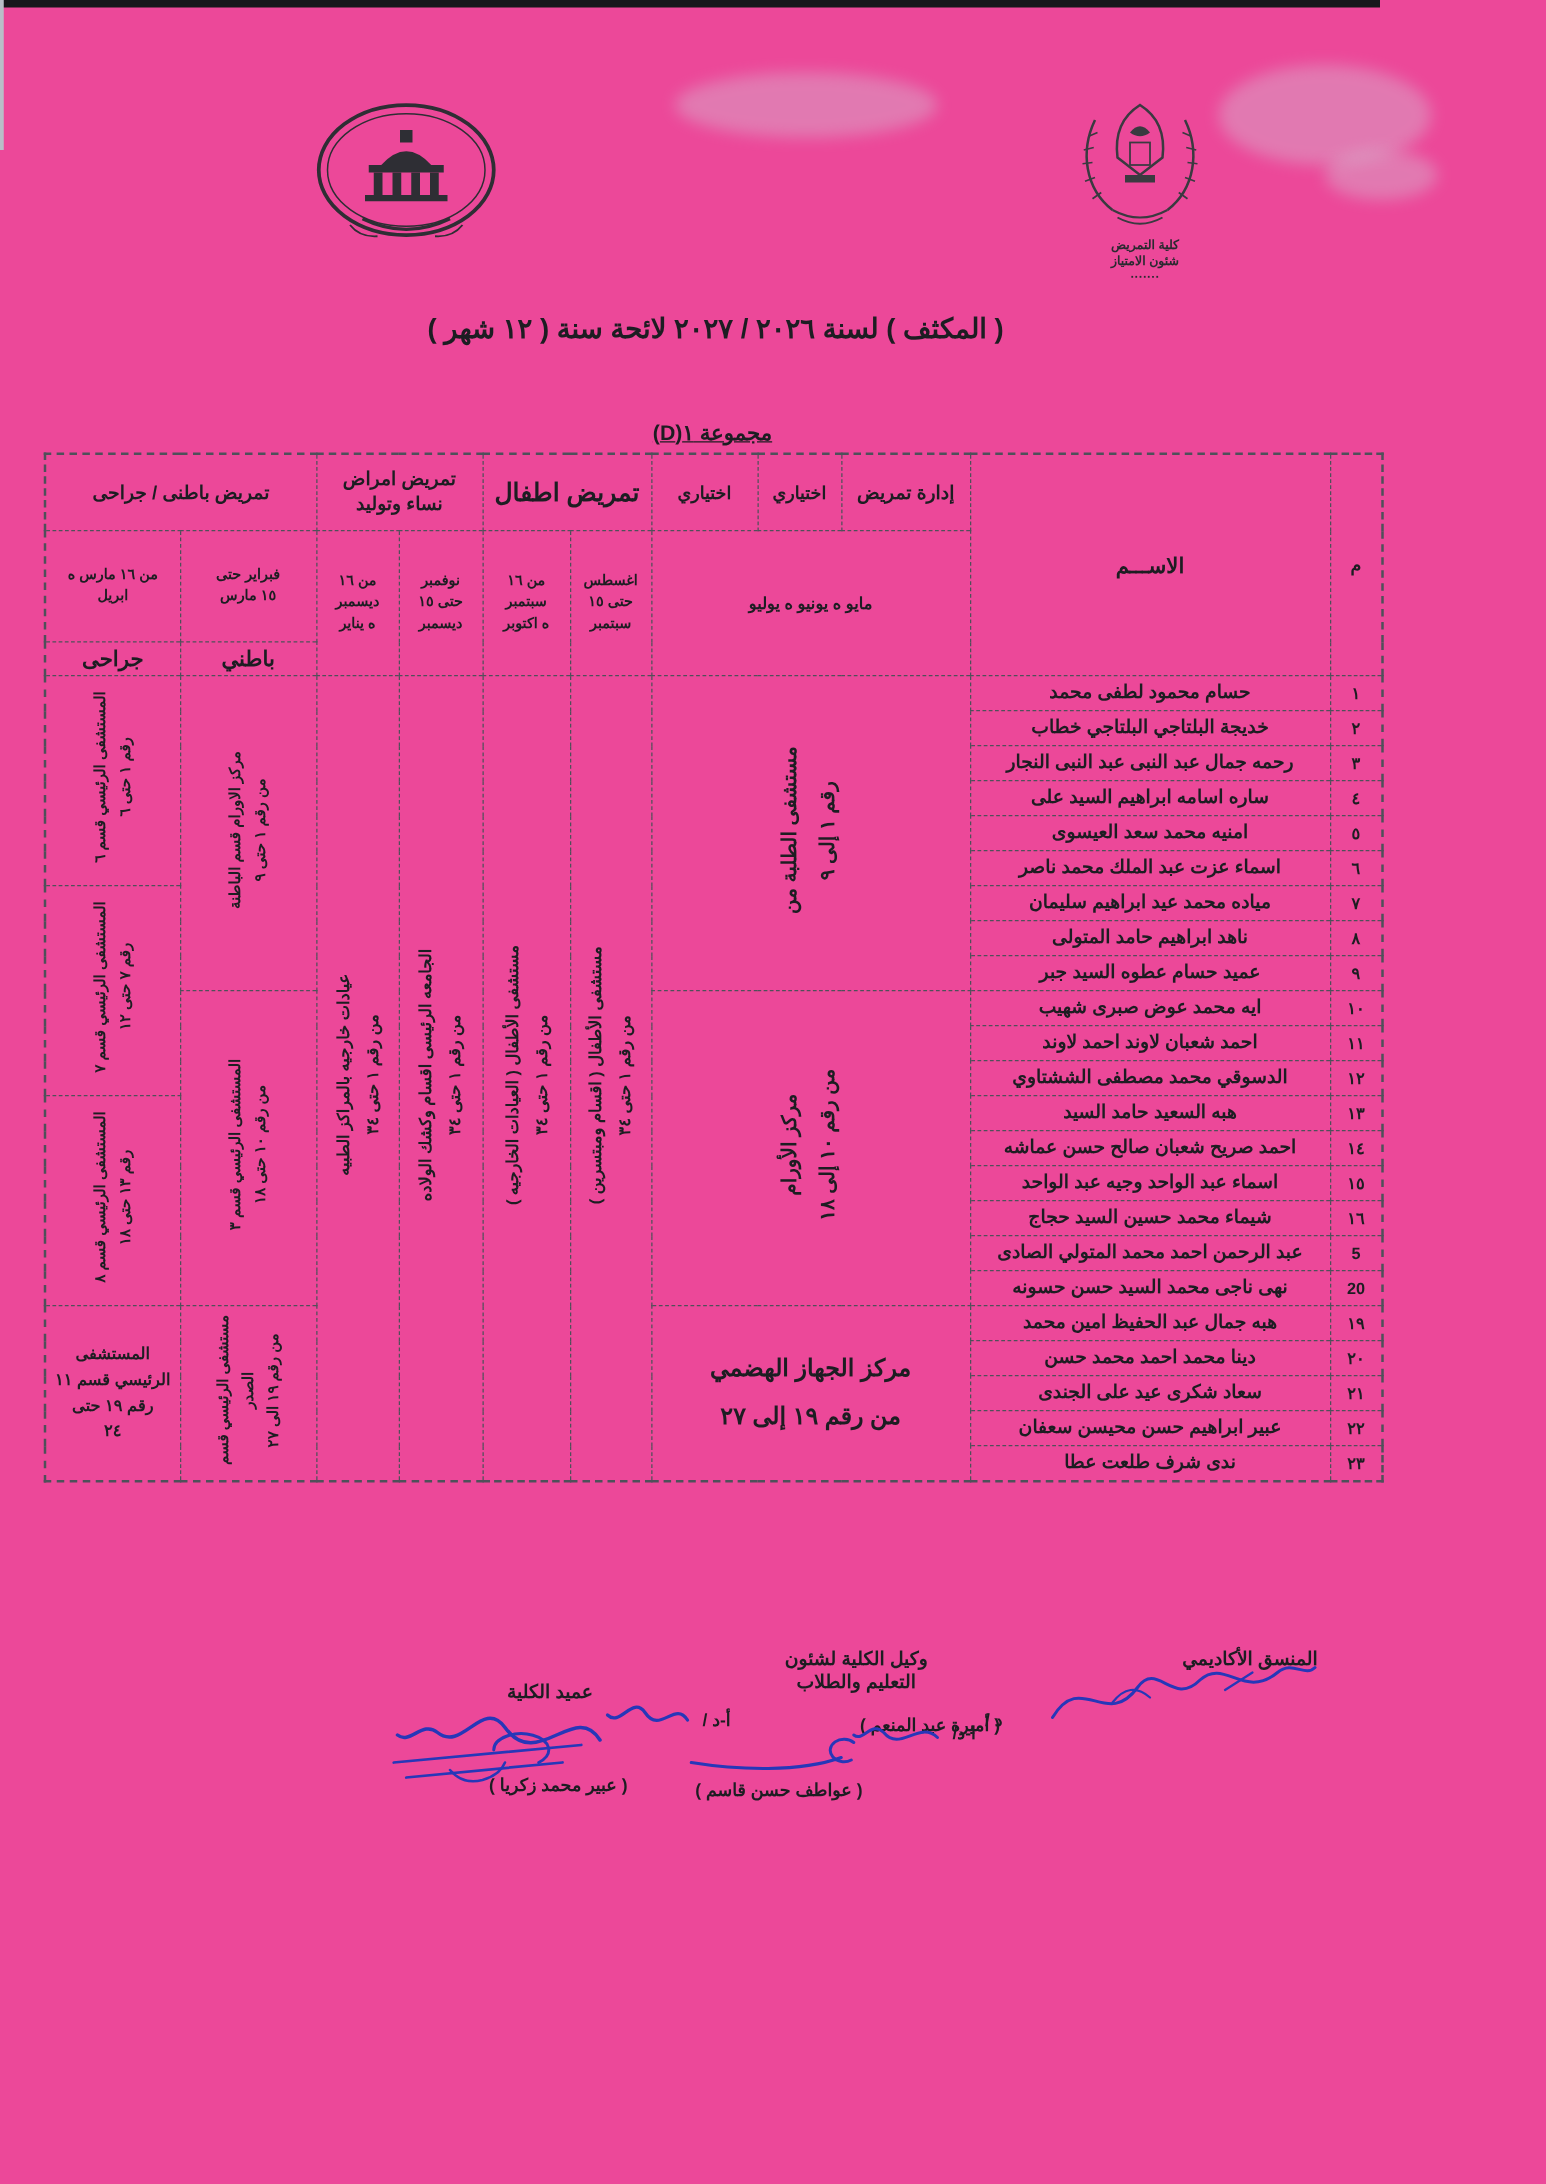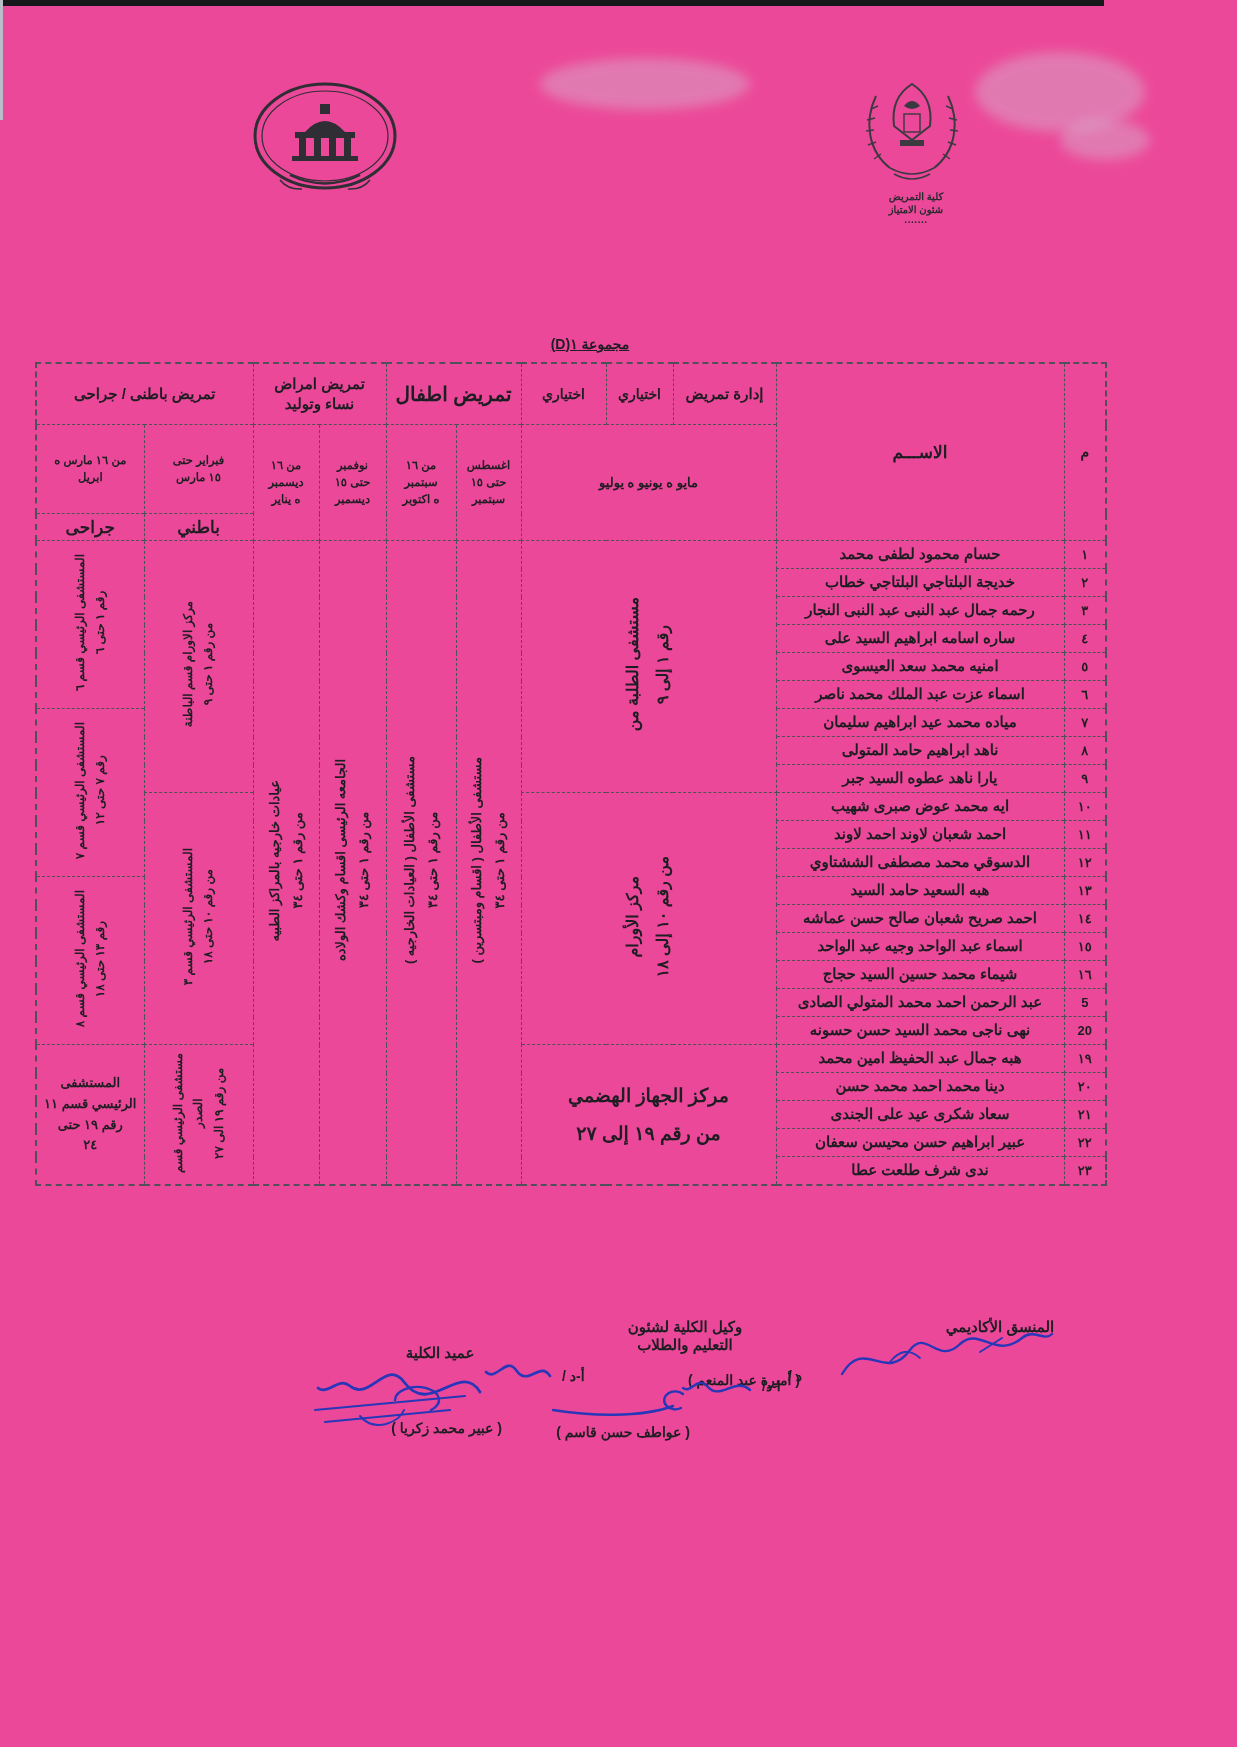--- a/index.html
+++ b/index.html
@@ -19,22 +19,22 @@
   .uni-logo{position:absolute;top:80px;left:250px;}
   .eagle-logo{position:absolute;top:76px;left:856px;}
   .eagle-caption{position:absolute;top:190px;left:846px;width:140px;text-align:center;
     font-size:10px;font-weight:bold;line-height:1.3;color:#2a2a30;}
 
   
   .title-wrap{position:absolute;top:242px;left:295px;width:555px;text-align:center;}
   .t1{font-size:25px;font-weight:bold;letter-spacing:-.5px;}
   .t1 .dpart{border-bottom:2px solid #1d1d22;padding:0 2px;}
   .t2{font-size:22px;font-weight:bold;margin-top:8px;}
-  .group-label{position:absolute;top:336px;left:440px;width:300px;text-align:center;
-    font-size:14px;font-weight:bold;text-decoration:underline;}
+  .group-label{position:absolute;top:336px;left:420px;width:300px;text-align:center;
+    font-size:17px;font-weight:bold;text-decoration:underline;}
 
   
   table.main{position:absolute;top:362px;left:35px;width:1072px;border-collapse:collapse;
     table-layout:fixed;direction:rtl;border:2px dashed #4f505a;}
   table.main th,table.main td{border:1px dashed #4f505a;padding:2px 3px;vertical-align:middle;}
   th{font-weight:bold;text-align:center;}
   .h-serial{font-size:14px;}
   .h-name{font-size:17px;}
   .h-admin{font-size:15px;text-align:center;}
   .h-elec{font-size:14px;}
@@ -102,20 +102,21 @@
       <path d="M44 64 h24 v6 h-24 Z" fill="#3a3a40"></path>
     </svg>
   </div>
   <div class="eagle-caption">
     <div>كلية التمريض</div>
     <div>شئون الامتياز</div>
     <div>·······</div>
   </div>
 
   <div class="title-wrap">
+    <div class="t2">( المكثف ) لسنة  ٢٠٢٦ / ٢٠٢٧ لائحة سنة ( ١٢ شهر )</div>
   </div>
   <div class="group-label">مجموعة ١(D)</div>
 
   <table class="main">
     <colgroup>
       <col style="width:42px">
         <col style="width:288px">
         <col style="width:103px">
         <col style="width:67px">
       <col style="width:85px">
@@ -205,21 +206,21 @@
       <td class="c-name">مياده محمد عيد ابراهيم سليمان</td>
       <td rowspan="6" class="v v-side"><div class="vtext">المستشفى الرئيسي قسم ٧
 رقم ٧ حتى ١٢</div></td>
     </tr>
     <tr>
           <td class="c-no">٨</td>
           <td class="c-name">ناهد ابراهيم حامد المتولى</td>
         </tr>
     <tr>
           <td class="c-no">٩</td>
-          <td class="c-name">يارا ناهد عطوه السيد جبر</td>
+          <td class="c-name">عميد حسام عطوه السيد جبر</td>
         </tr>
     <tr>
       <td class="c-no">١٠</td>
       <td class="c-name">ايه محمد عوض صبرى شهيب</td>
       <td rowspan="9" colspan="3" class="v v-admin"><div class="vtext">مركز الأورام
 من رقم ١٠ إلى ١٨</div></td>
       <td rowspan="9" class="v v-side"><div class="vtext">المستشفى الرئيسي قسم ٣
 من رقم ١٠ حتى ١٨</div></td>
     </tr>
     <tr>

